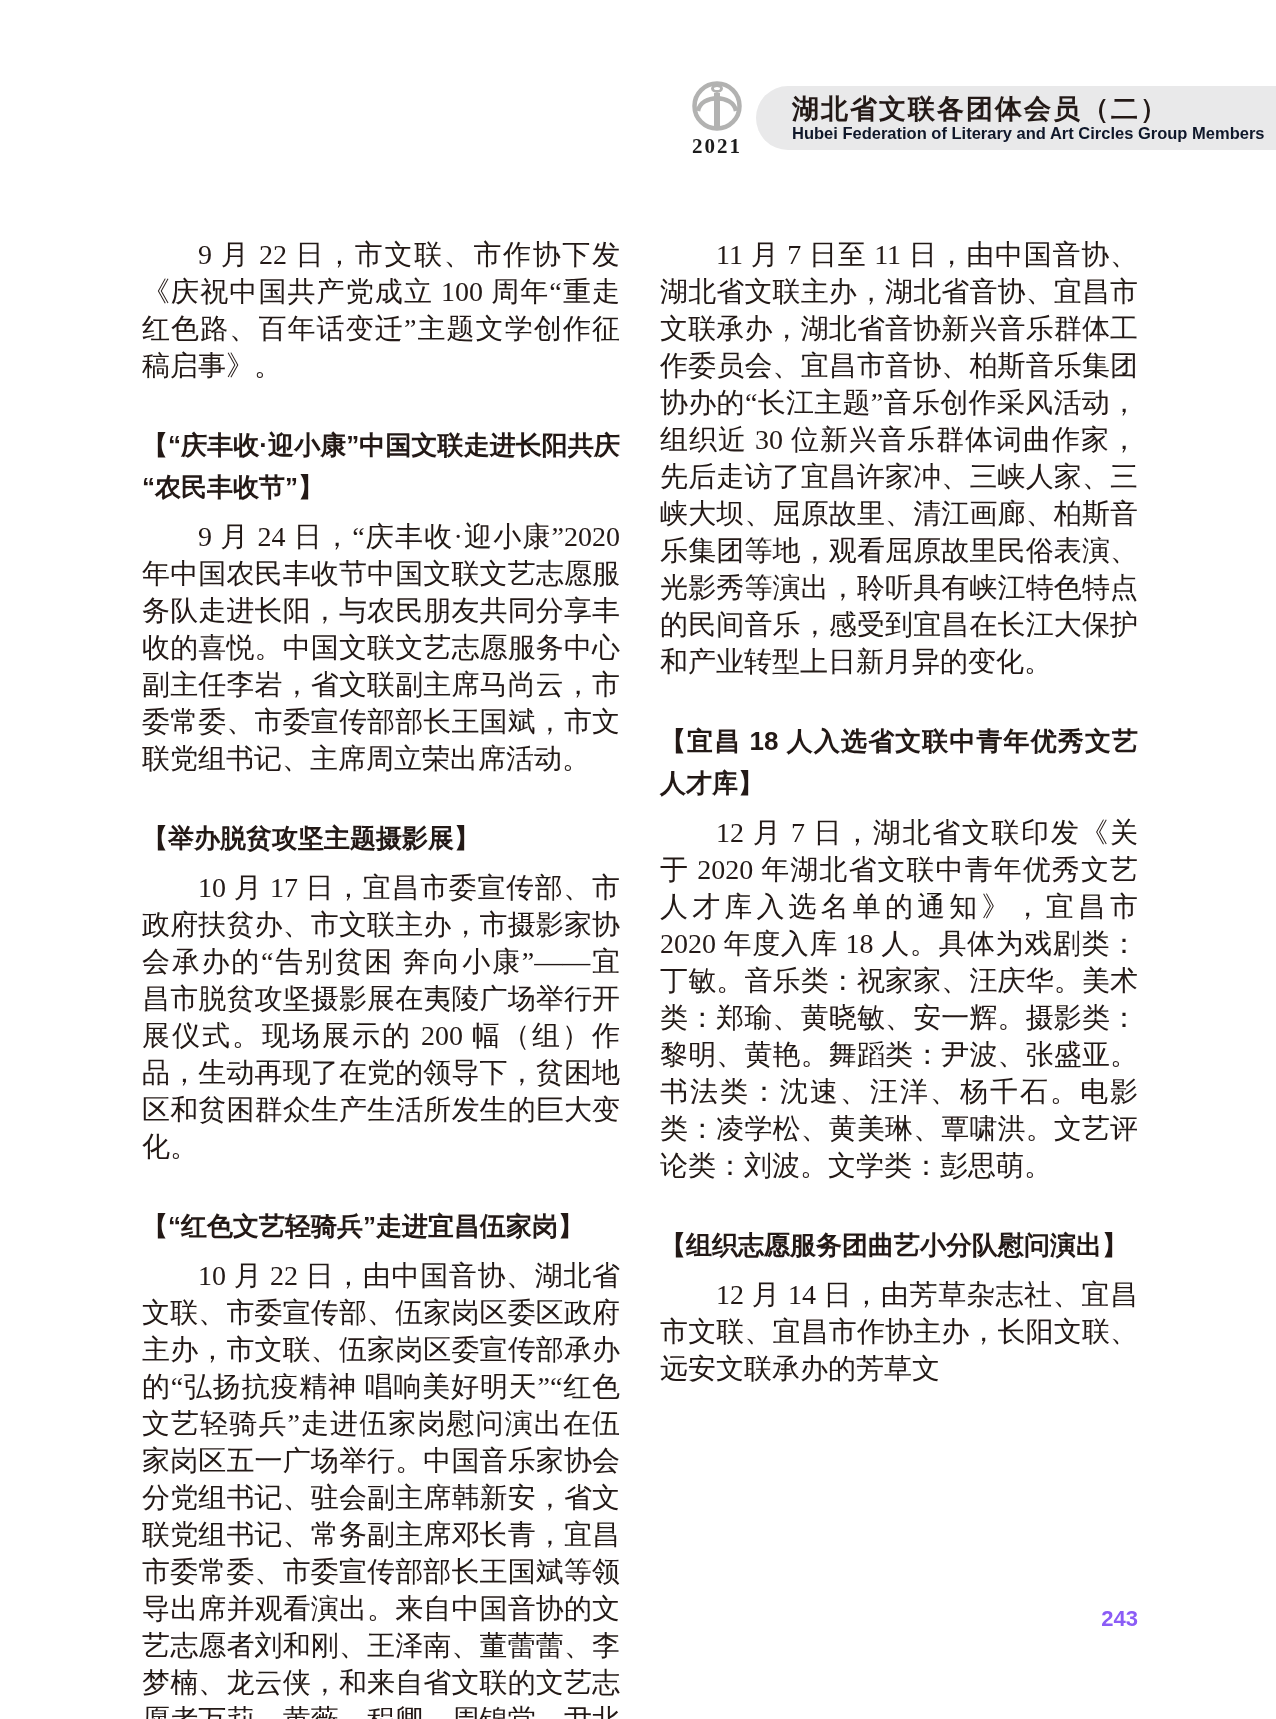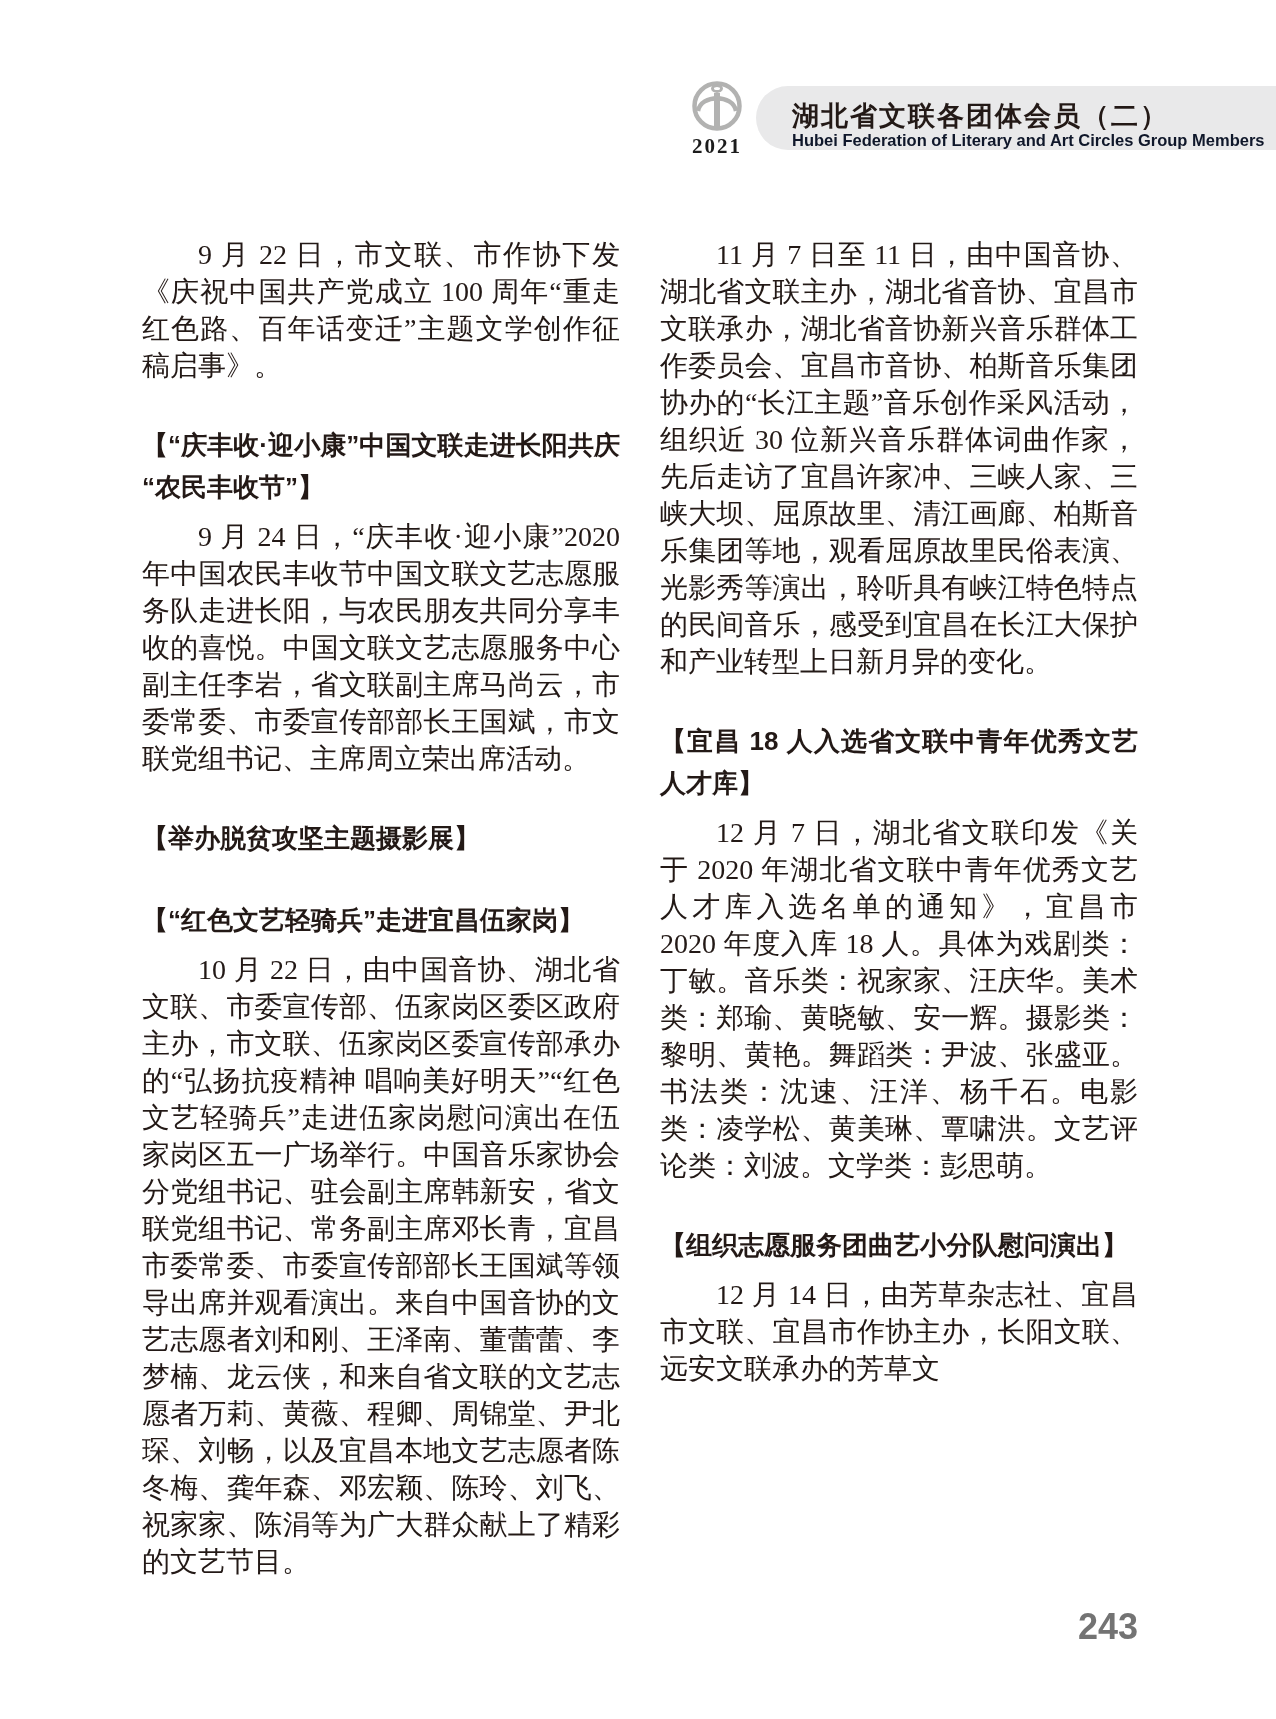--- a/index.html
+++ b/index.html
@@ -33,21 +33,21 @@
     white-space: nowrap;
   }
   .header-bar {
     position: absolute;
     left: 756px;
     top: 86px;
     width: 520px;
     height: 64px;
     background: #e9e9ea;
     border-radius: 32px 0 0 32px;
-    padding: 15px 10px 0 36px;
+    padding: 8px 10px 0 36px;
   }
   .header-title-cn {
     font-family: "Liberation Sans", "DejaVu Sans", sans-serif;
     font-weight: 700;
     font-size: 27px;
     letter-spacing: 2px;
     color: #231916;
     line-height: 30px;
     white-space: nowrap;
   }
@@ -88,22 +88,22 @@
     color: #231916;
   }
 
   
   .page-number {
     position: absolute;
     right: 138px;
     top: 1606px;
     font-family: "Liberation Sans", "DejaVu Sans", sans-serif;
     font-weight: 700;
-    font-size: 36px;
-    color: #737373;
+    font-size: 22px;
+    color: #8b5cf6;
   }
 </style>
 </head>
 <body>
 
 <div class="page">
 
   <header>
     <div class="logo-block">
       <svg class="logo-svg" width="52" height="52" viewBox="0 0 52 52">
@@ -122,20 +122,21 @@
       <div class="header-title-en">Hubei Federation of Literary and Art Circles Group Members</div>
     </div>
   </header>
 
   <main>
     <div class="column column-left">
         <p class="body-para">9 月 22 日，市文联、市作协下发《庆祝中国共产党成立 100 周年“重走红色路、百年话变迁”主题文学创作征稿启事》。</p>
         <h2 class="section-heading">【“庆丰收·迎小康”中国文联走进长阳共庆“农民丰收节”】</h2>
         <p class="body-para">9 月 24 日，“庆丰收·迎小康”2020 年中国农民丰收节中国文联文艺志愿服务队走进长阳，与农民朋友共同分享丰收的喜悦。中国文联文艺志愿服务中心副主任李岩，省文联副主席马尚云，市委常委、市委宣传部部长王国斌，市文联党组书记、主席周立荣出席活动。</p>
         <h2 class="section-heading">【举办脱贫攻坚主题摄影展】</h2>
+        <p class="body-para">10 月 17 日，宜昌市委宣传部、市政府扶贫办、市文联主办，市摄影家协会承办的“告别贫困 奔向小康”——宜昌市脱贫攻坚摄影展在夷陵广场举行开展仪式。现场展示的 200 幅（组）作品，生动再现了在党的领导下，贫困地区和贫困群众生产生活所发生的巨大变化。</p>
         <h2 class="section-heading">【“红色文艺轻骑兵”走进宜昌伍家岗】</h2>
         <p class="body-para">10 月 22 日，由中国音协、湖北省文联、市委宣传部、伍家岗区委区政府主办，市文联、伍家岗区委宣传部承办的“弘扬抗疫精神 唱响美好明天”“红色文艺轻骑兵”走进伍家岗慰问演出在伍家岗区五一广场举行。中国音乐家协会分党组书记、驻会副主席韩新安，省文联党组书记、常务副主席邓长青，宜昌市委常委、市委宣传部部长王国斌等领导出席并观看演出。来自中国音协的文艺志愿者刘和刚、王泽南、董蕾蕾、李梦楠、龙云侠，和来自省文联的文艺志愿者万莉、黄薇、程卿、周锦堂、尹北琛、刘畅，以及宜昌本地文艺志愿者陈冬梅、龚年森、邓宏颖、陈玲、刘飞、祝家家、陈涓等为广大群众献上了精彩的文艺节目。</p>
       </div>
     <div class="column column-right">
         <p class="body-para">11 月 7 日至 11 日，由中国音协、湖北省文联主办，湖北省音协、宜昌市文联承办，湖北省音协新兴音乐群体工作委员会、宜昌市音协、柏斯音乐集团协办的“长江主题”音乐创作采风活动，组织近 30 位新兴音乐群体词曲作家，先后走访了宜昌许家冲、三峡人家、三峡大坝、屈原故里、清江画廊、柏斯音乐集团等地，观看屈原故里民俗表演、光影秀等演出，聆听具有峡江特色特点的民间音乐，感受到宜昌在长江大保护和产业转型上日新月异的变化。</p>
         <h2 class="section-heading">【宜昌 18 人入选省文联中青年优秀文艺人才库】</h2>
         <p class="body-para">12 月 7 日，湖北省文联印发《关于 2020 年湖北省文联中青年优秀文艺人才库入选名单的通知》，宜昌市 2020 年度入库 18 人。具体为戏剧类：丁敏。音乐类：祝家家、汪庆华。美术类：郑瑜、黄晓敏、安一辉。摄影类：黎明、黄艳。舞蹈类：尹波、张盛亚。书法类：沈速、汪洋、杨千石。电影类：凌学松、黄美琳、覃啸洪。文艺评论类：刘波。文学类：彭思萌。</p>
         <h2 class="section-heading">【组织志愿服务团曲艺小分队慰问演出】</h2>
         <p class="body-para">12 月 14 日，由芳草杂志社、宜昌市文联、宜昌市作协主办，长阳文联、远安文联承办的芳草文</p>
       </div>

